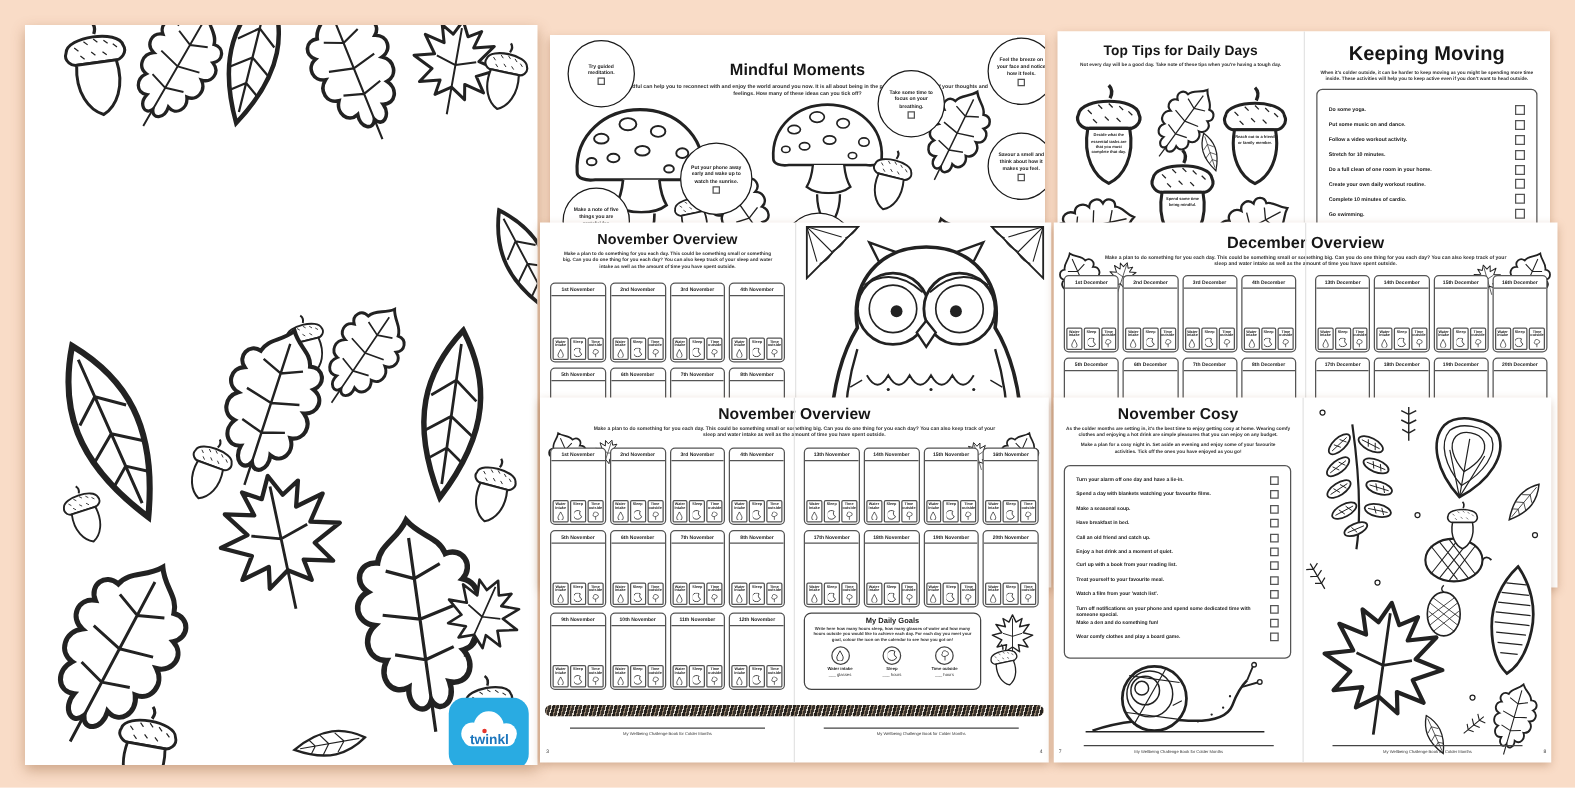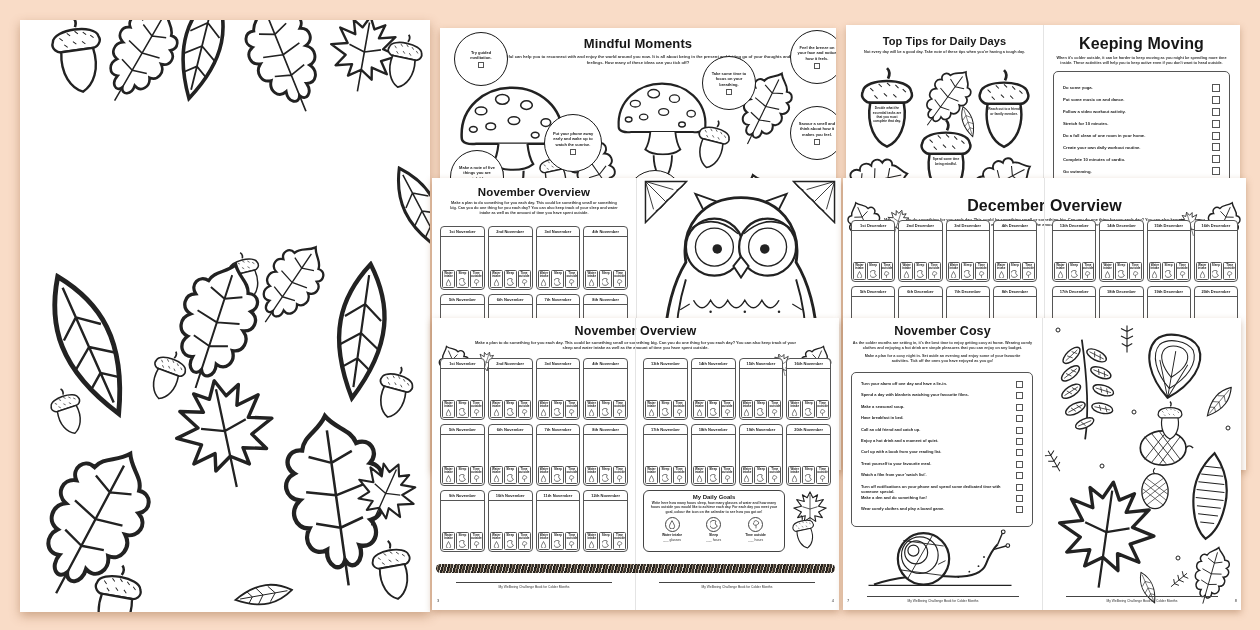--- a/index.html
+++ b/index.html
@@ -229,24 +229,35 @@
       <use href="#sym-oak" width="125" height="182" transform="translate(254,388) rotate(-8 62 91)"></use>
       <use href="#sym-oak" width="120" height="168" transform="translate(14,418) rotate(28 60 84)"></use>
       <use href="#sym-acorn" width="42" height="56" transform="translate(126,328) rotate(20 21 28)"></use>
       <use href="#sym-acorn" width="40" height="52" transform="translate(28,366) rotate(-18 20 26)"></use>
       <use href="#sym-acorn" width="44" height="58" transform="translate(352,344) rotate(15 22 29)"></use>
       <use href="#sym-acorn" width="60" height="80" transform="translate(66,542) rotate(10 30 40)"></use>
       <use href="#sym-leaf" width="70" height="62" transform="translate(208,544) rotate(80 35 31)"></use>
       <use href="#sym-acorn" width="50" height="66" transform="translate(348,518) rotate(-10 25 33)"></use>
       <use href="#sym-maple" width="70" height="74" transform="translate(330,438) rotate(24 35 37)"></use>
     </svg>
+    <div class="logo">
+      <svg width="66" height="54" viewBox="0 0 66 54">
+        <rect x="1" y="0" width="64" height="58" rx="13" fill="#29abe2"></rect>
+        <circle cx="20" cy="29" r="9" fill="#fff"></circle>
+        <circle cx="33" cy="23" r="12" fill="#fff"></circle>
+        <circle cx="47" cy="29" r="8.5" fill="#fff"></circle>
+        <rect x="13" y="27" width="41" height="12" rx="6" fill="#fff"></rect>
+        <text x="33.5" y="37" text-anchor="middle" font-family="Liberation Sans, sans-serif" font-size="11" font-weight="bold" fill="#1b75bc">twinkl</text>
+        <circle cx="29.6" cy="26.8" r="1.8" fill="#e6362e"></circle>
+      </svg>
+    </div>
   </div>
 
   <div class="page" style="left:440px;top:28px;width:396px;height:292px;z-index:1">
-    <div class="ttl" style="margin-top:8px;font-size:13px">Mindful Moments</div>
+    <div class="ttl" style="margin-top:20px;font-size:13px">Mindful Moments</div>
     <div class="intro" style="width:306px;margin:3px auto 0;font-size:4.2px">Being mindful can help you to reconnect with and enjoy the world around you now. It is all about being in the present and letting go of your thoughts and feelings. How many of these ideas can you tick off?</div>
     <svg class="art" style="left:10px;top:52px" width="124" height="116" viewBox="0 0 120 120">
         <use href="#sym-mushroom" width="120" height="120"></use>
       </svg>
     <svg class="art" style="left:172px;top:46px" width="100" height="106" viewBox="0 0 120 120">
         <use href="#sym-mushroom" width="120" height="120"></use>
       </svg>
     <svg class="art" style="left:128px;top:96px;transform:rotate(-35deg)" width="48" height="80" viewBox="0 0 60 100">
         <use href="#sym-oak" width="60" height="100"></use>
       </svg>
@@ -1139,21 +1150,21 @@
           <div class="km-row">
           <span>Follow a pilates video.</span>
           <div class="cb"></div>
         </div>
         </div>
     </div>
   </div>
 
   <div class="page" style="left:843px;top:178px;width:403px;height:292px;z-index:2">
     <div class="fold" style="left:201px"></div>
-    <div class="ttl" style="margin-top:19px;font-size:16px">December Overview</div>
+    <div class="ttl" style="margin-top:8px;font-size:13px">December Overview</div>
     <div class="intro" style="width:330px;margin:2px auto 0;font-size:4px">Make a plan to do something for you each day. This could be something small or something big. Can you do one thing for you each day? You can also keep track of your sleep and water intake as well as the amount of time you have spent outside.</div>
     <svg class="art" style="left:6px;top:20px;transform:rotate(-24deg)" width="36" height="60" viewBox="0 0 60 100">
         <use href="#sym-oak" width="60" height="100"></use>
       </svg>
     <svg class="art" style="left:42px;top:30px;transform:rotate(18deg)" width="26" height="28" viewBox="0 0 80 84">
         <use href="#sym-maple" width="80" height="84"></use>
       </svg>
     <svg class="art" style="left:360px;top:20px;transform:rotate(24deg)" width="36" height="60" viewBox="0 0 60 100">
         <use href="#sym-oak" width="60" height="100"></use>
       </svg>

